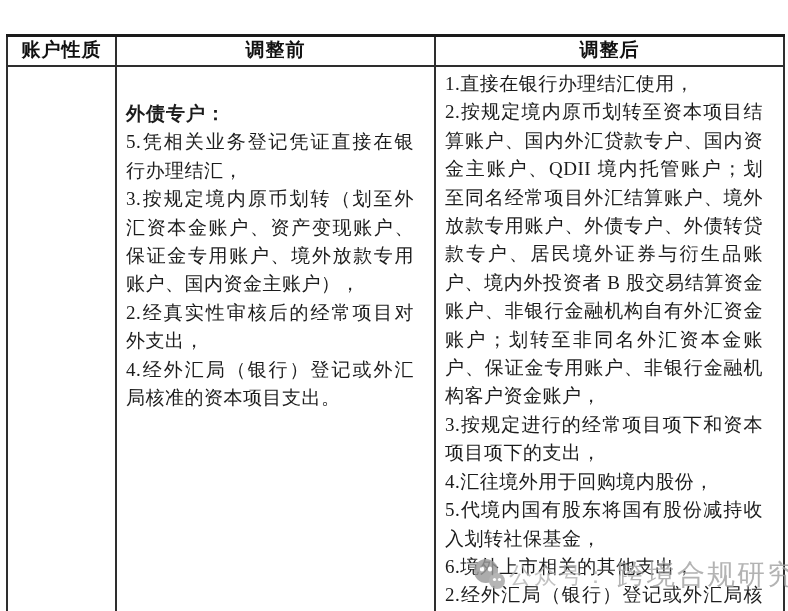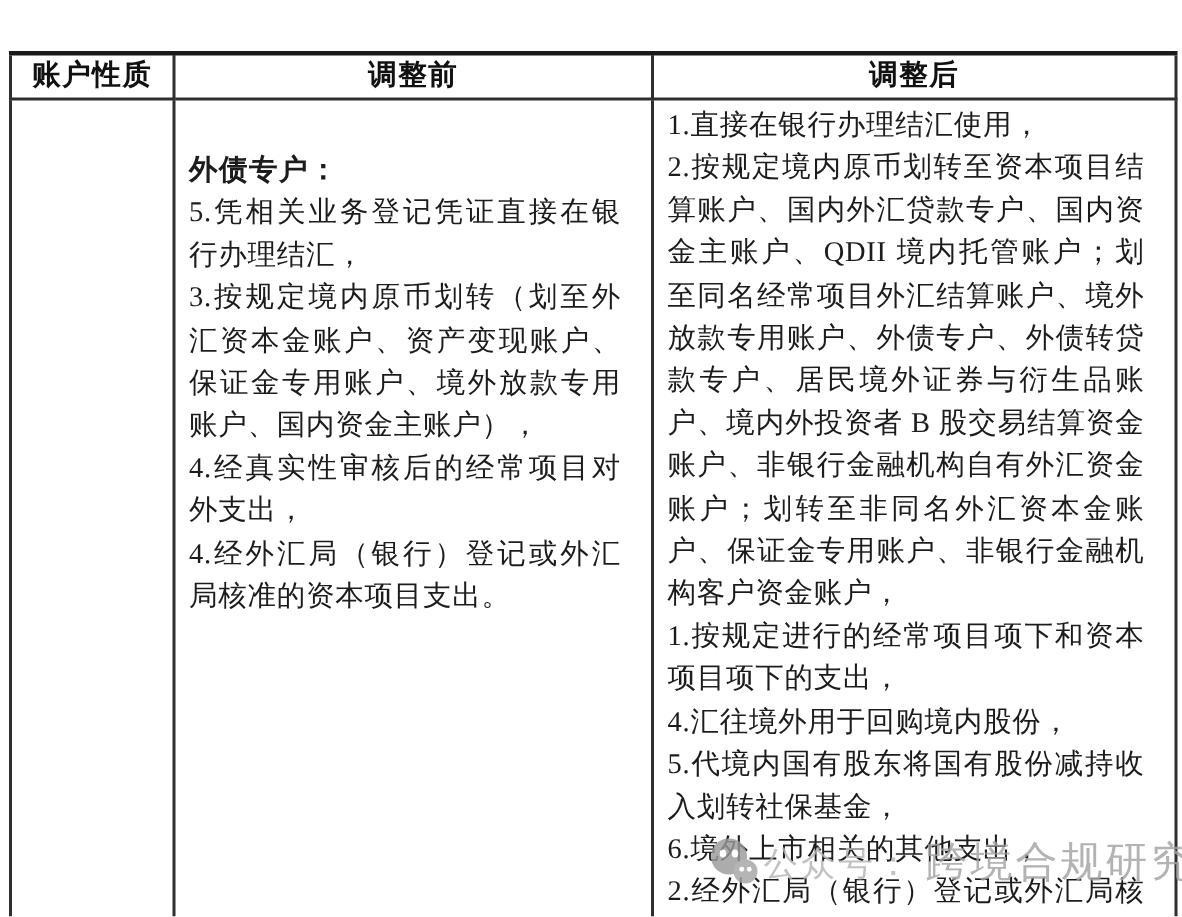--- a/index.html
+++ b/index.html
@@ -104,29 +104,29 @@
     </thead>
     <tbody>
       <tr>
         <td></td>
         <td>
           <div class="before-spacer"></div>
           <div class="cell-text">
             <div class="section-title">外债专户：</div>
             <div class="item">5.凭相关业务登记凭证直接在银行办理结汇，</div>
             <div class="item">3.按规定境内原币划转（划至外汇资本金账户、资产变现账户、保证金专用账户、境外放款专用账户、国内资金主账户），</div>
-            <div class="item">4.经真实性审核后的经常项目对外支出，</div>
+            <div class="item">2.经真实性审核后的经常项目对外支出，</div>
             <div class="item">4.经外汇局（银行）登记或外汇局核准的资本项目支出。</div>
           </div>
         </td>
         <td>
           <div class="cell-text">
             <div class="item">1.直接在银行办理结汇使用，</div>
             <div class="item">2.按规定境内原币划转至资本项目结算账户、国内外汇贷款专户、国内资金主账户、QDII 境内托管账户；划至同名经常项目外汇结算账户、境外放款专用账户、外债专户、外债转贷款专户、居民境外证券与衍生品账户、境内外投资者 B 股交易结算资金账户、非银行金融机构自有外汇资金账户；划转至非同名外汇资本金账户、保证金专用账户、非银行金融机构客户资金账户，</div>
-            <div class="item">1.按规定进行的经常项目项下和资本项目项下的支出，</div>
+            <div class="item">3.按规定进行的经常项目项下和资本项目项下的支出，</div>
             <div class="item">4.汇往境外用于回购境内股份，</div>
             <div class="item">5.代境内国有股东将国有股份减持收入划转社保基金，</div>
             <div class="item">6.境外上市相关的其他支出，</div>
             <div class="item">2.经外汇局（银行）登记或外汇局核准的其他支出。</div>
           </div>
         </td>
       </tr>
     </tbody>
   </table>
 

